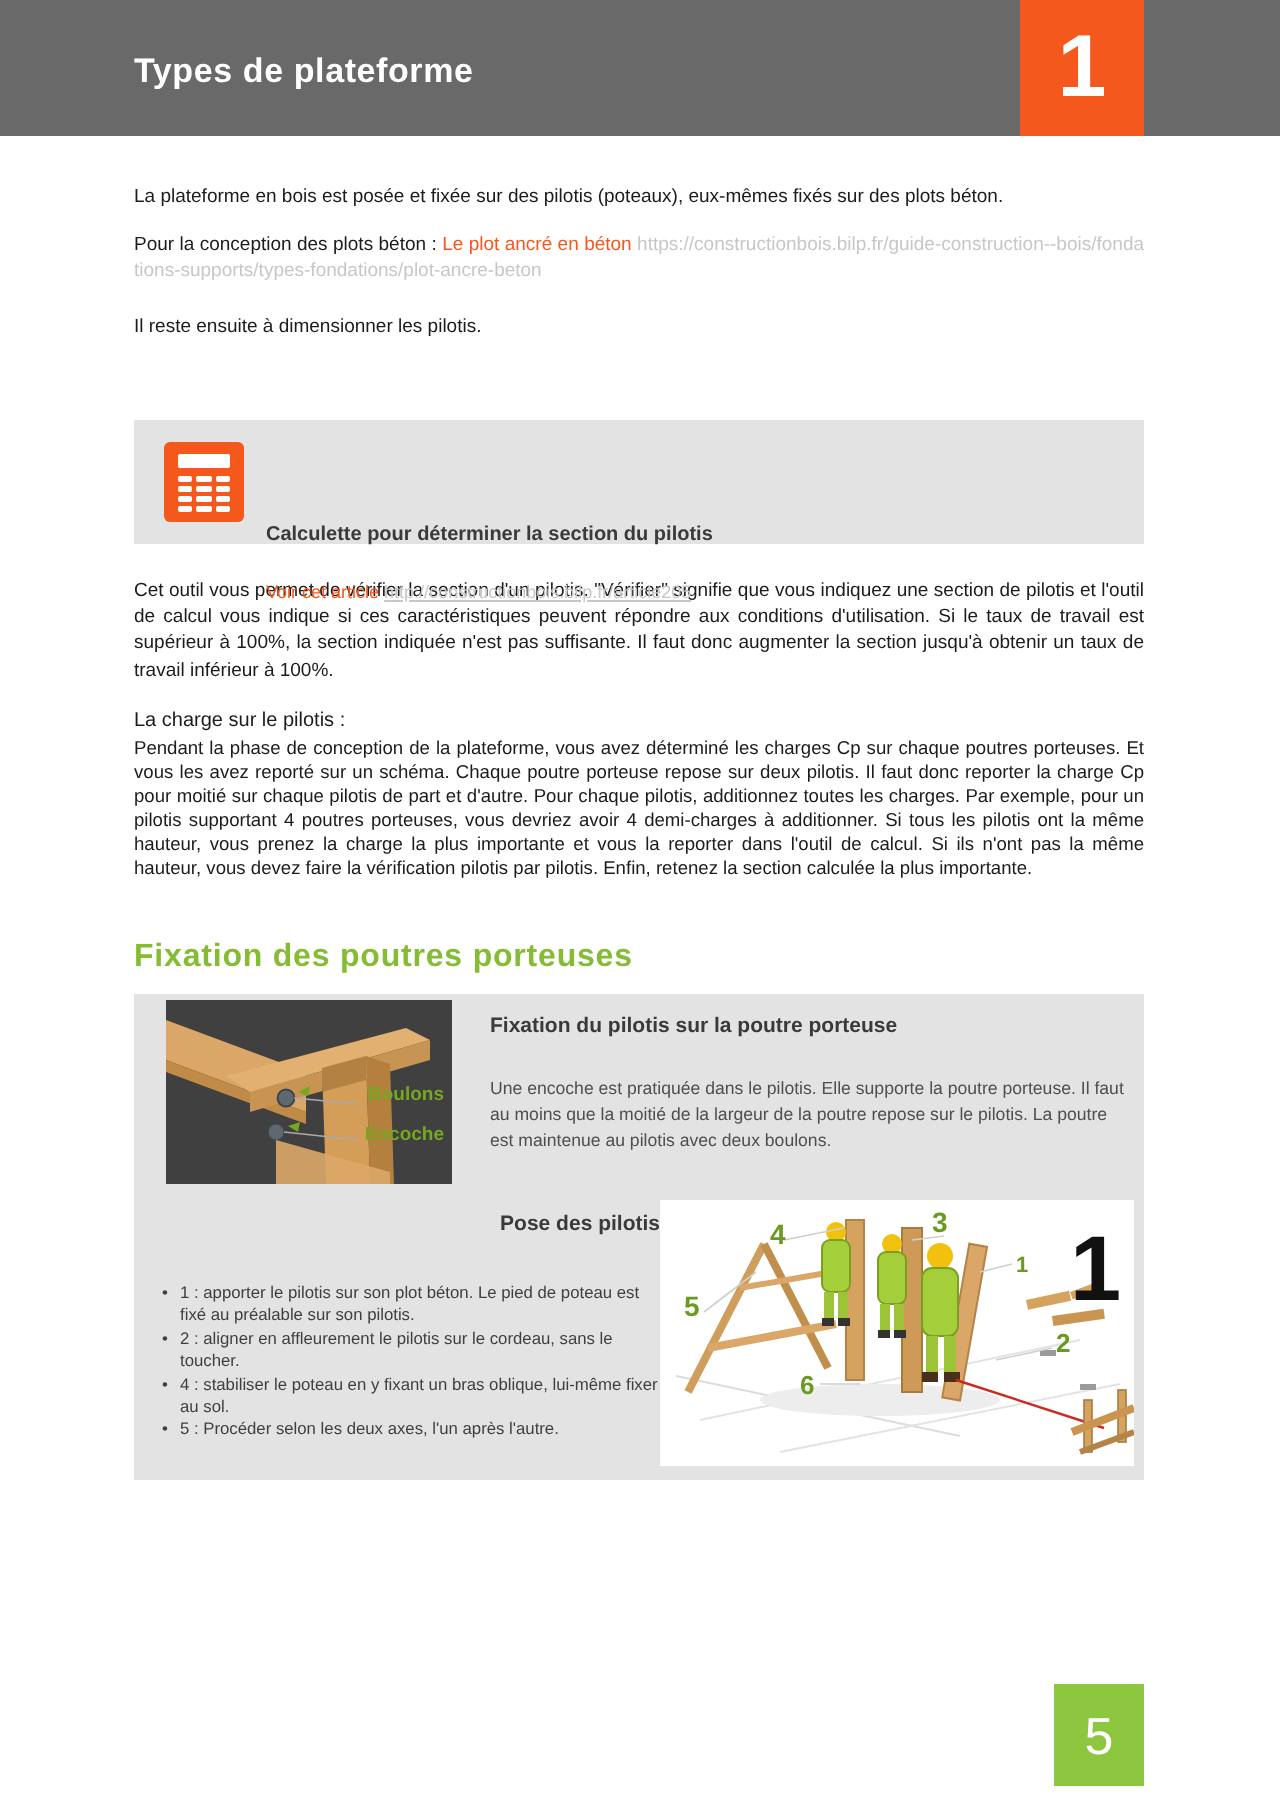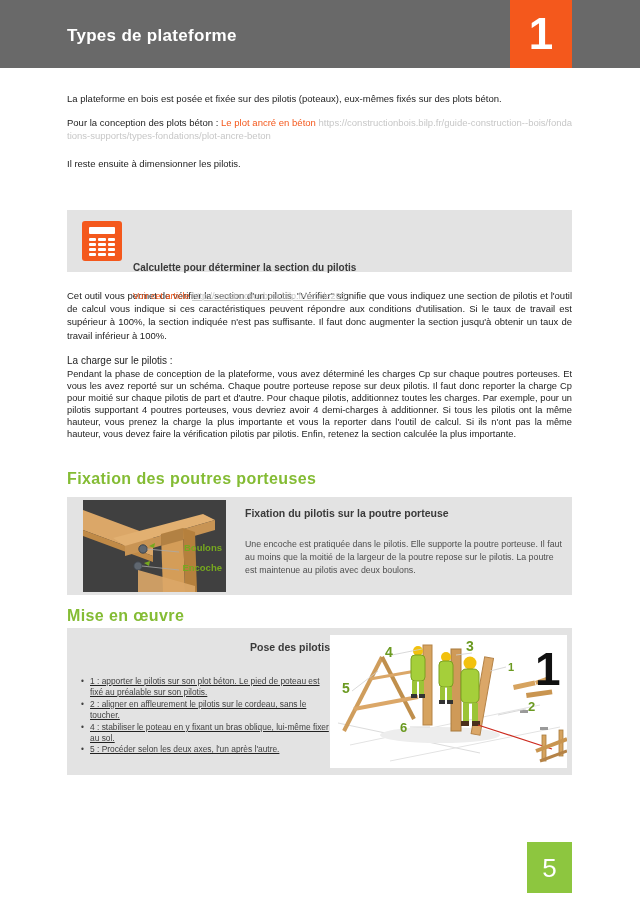--- a/index.html
+++ b/index.html
@@ -38,21 +38,21 @@
   .charge-text{position:absolute;left:67px;width:505px;font-size:9.3px;line-height:11.9px;color:#1c1c1c;text-align:justify;}
 
   
   .fix-img{position:absolute;left:16px;top:3px;width:143px;height:92px;background:#404040;}
   .fix-label{position:absolute;right:4px;font-size:9.5px;font-weight:bold;color:#76a81f;z-index:3;}
   .fix-title{position:absolute;left:178px;top:10px;font-size:10.5px;font-weight:bold;color:#3a3a3a;}
   .fix-text{position:absolute;left:178px;top:29px;width:318px;font-size:8.8px;line-height:13px;color:#4e4e4e;}
 
   
   .pose-title{position:absolute;left:13px;top:13px;width:250px;text-align:right;font-size:10.5px;font-weight:bold;color:#3a3a3a;}
-  .steps{position:absolute;left:13px;top:36px;width:254px;margin:0;padding:0;list-style:none;text-decoration:underline;}
+  .steps{position:absolute;left:13px;top:36px;width:254px;margin:0;padding:0;list-style:none;}
   .steps li{position:relative;padding-left:10px;font-size:8.4px;line-height:10.9px;color:#3f3f3f;margin-bottom:1px;}
   .steps li::before{content:"•";position:absolute;left:1px;top:0;color:#3f3f3f;}
   .pose-img{position:absolute;left:263px;top:7px;width:237px;height:133px;background:#ffffff;}
 
   
   .watermark{position:absolute;left:48px;top:408px;z-index:5;pointer-events:none;
              font-size:158px;font-weight:bold;letter-spacing:-6px;color:rgba(150,150,150,0.13);line-height:1;}
 
   
   .footer{position:absolute;left:67px;top:863px;font-size:8.5px;color:#bcbcbc;}
@@ -143,21 +143,21 @@
       </svg>
       <div class="fix-label" style="top:42px">Boulons</div>
       <div class="fix-label" style="top:62px">Encoche</div>
     </div>
     <div class="fix-title ct">Fixation du pilotis sur la poutre porteuse</div>
     <div class="fix-text ct">Une encoche est pratiquée dans le pilotis. Elle supporte la poutre porteuse. Il faut au moins que la moitié de la largeur de la poutre repose sur le pilotis. La poutre est maintenue au pilotis avec deux boulons.</div>
   </div>
 
   <div class="h-green" style="top:607px">Mise en œuvre</div>
 
-  <div class="card" style="top:628px;height:147px;">
+  <div class="card" style="top:593px;height:147px;">
     <div class="pose-title ct">Pose des pilotis</div>
     <ul class="steps ct">
       <li>1 : apporter le pilotis sur son plot béton. Le pied de poteau est fixé au préalable sur son pilotis.</li>
       <li>2 : aligner en affleurement le pilotis sur le cordeau, sans le toucher.</li>
       <li>4 : stabiliser le poteau en y fixant un bras oblique, lui-même fixer au sol.</li>
       <li>5 : Procéder selon les deux axes, l'un après l'autre.</li>
     </ul>
     <div class="pose-img">
       <svg width="237" height="133" viewBox="0 0 237 133">
 

